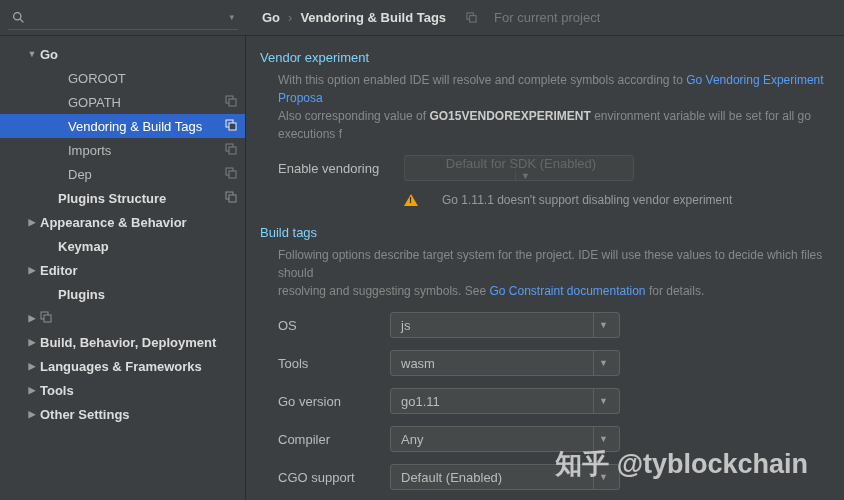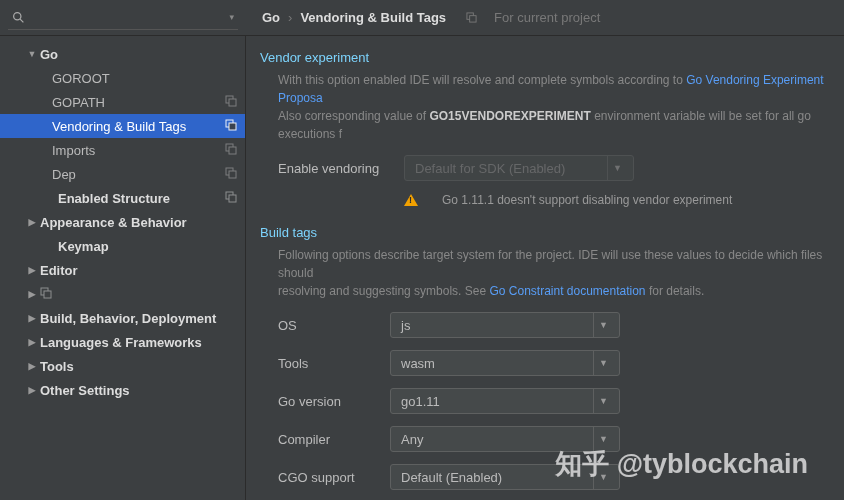--- a/index.html
+++ b/index.html
@@ -87,21 +87,21 @@
 }
 .tree-item.selected .arrow { color: #fff; }
 .tree-item .label { flex: 1; }
 .tree-item .copy-icon {
   opacity: 0.5;
   font-size: 11px;
 }
 .tree-item.selected .copy-icon { opacity: 0.9; }
 .indent-1 { padding-left: 24px; }
 .indent-2 { padding-left: 42px; }
-.indent-3 { padding-left: 36px; }
+.indent-3 { padding-left: 52px; }
 .content {
   flex: 1;
   padding: 14px 0 0 14px;
   overflow: hidden;
   position: relative;
 }
 .section-title {
   color: #7dd3fc;
   margin-bottom: 6px;
 }
@@ -132,21 +132,21 @@
   justify-content: space-between;
   height: 26px;
   background: #45494a;
   border: 1px solid #5e6060;
   border-radius: 3px;
   padding: 0 6px 0 10px;
   color: #bbb;
   min-width: 230px;
   cursor: pointer;
 }
-.select.disabled { opacity: 0.55; color: #888; }
+.select.disabled { opacity: 0.55; color: #888; flex-direction: column; }
 .select .chev {
   width: 20px;
   height: 100%;
   border-left: 1px solid #5e6060;
   display: flex;
   align-items: center;
   justify-content: center;
   font-size: 9px;
   margin-left: 8px;
   color: #999;
@@ -251,37 +251,41 @@
       <div class="tree-item indent-3">
         <span class="arrow"></span>
         <span class="label">Dep</span>
         <span class="copy-icon"><svg class="copy-svg" viewBox="0 0 12 12">
             <rect x="1" y="1" width="7" height="7" fill="none" stroke="currentColor"></rect>
             <rect x="4" y="4" width="7" height="7" fill="#3c3f41" stroke="currentColor"></rect>
           </svg></span>
       </div>
       <div class="tree-item indent-2 bold">
         <span class="arrow"></span>
-        <span class="label">Enabled Structure</span>
+        <span class="label">Plugins Structure</span>
         <span class="copy-icon"><svg class="copy-svg" viewBox="0 0 12 12">
             <rect x="1" y="1" width="7" height="7" fill="none" stroke="currentColor"></rect>
             <rect x="4" y="4" width="7" height="7" fill="#3c3f41" stroke="currentColor"></rect>
           </svg></span>
       </div>
       <div class="tree-item indent-1 bold">
         <span class="arrow">▶</span>
         <span class="label">Appearance &amp; Behavior</span>
       </div>
       <div class="tree-item indent-2 bold">
         <span class="arrow"></span>
         <span class="label">Keymap</span>
       </div>
       <div class="tree-item indent-1 bold">
         <span class="arrow">▶</span>
         <span class="label">Editor</span>
+      </div>
+      <div class="tree-item indent-2 bold">
+        <span class="arrow"></span>
+        <span class="label">Plugins</span>
       </div>
       <div class="tree-item indent-1 bold">
         <span class="arrow">▶</span>
         <span class="copy-icon"><svg class="copy-svg" viewBox="0 0 12 12">
             <rect x="1" y="1" width="7" height="7" fill="none" stroke="currentColor"></rect>
             <rect x="4" y="4" width="7" height="7" fill="#3c3f41" stroke="currentColor"></rect>
           </svg></span>
       </div>
       <div class="tree-item indent-1 bold">
         <span class="arrow">▶</span>

